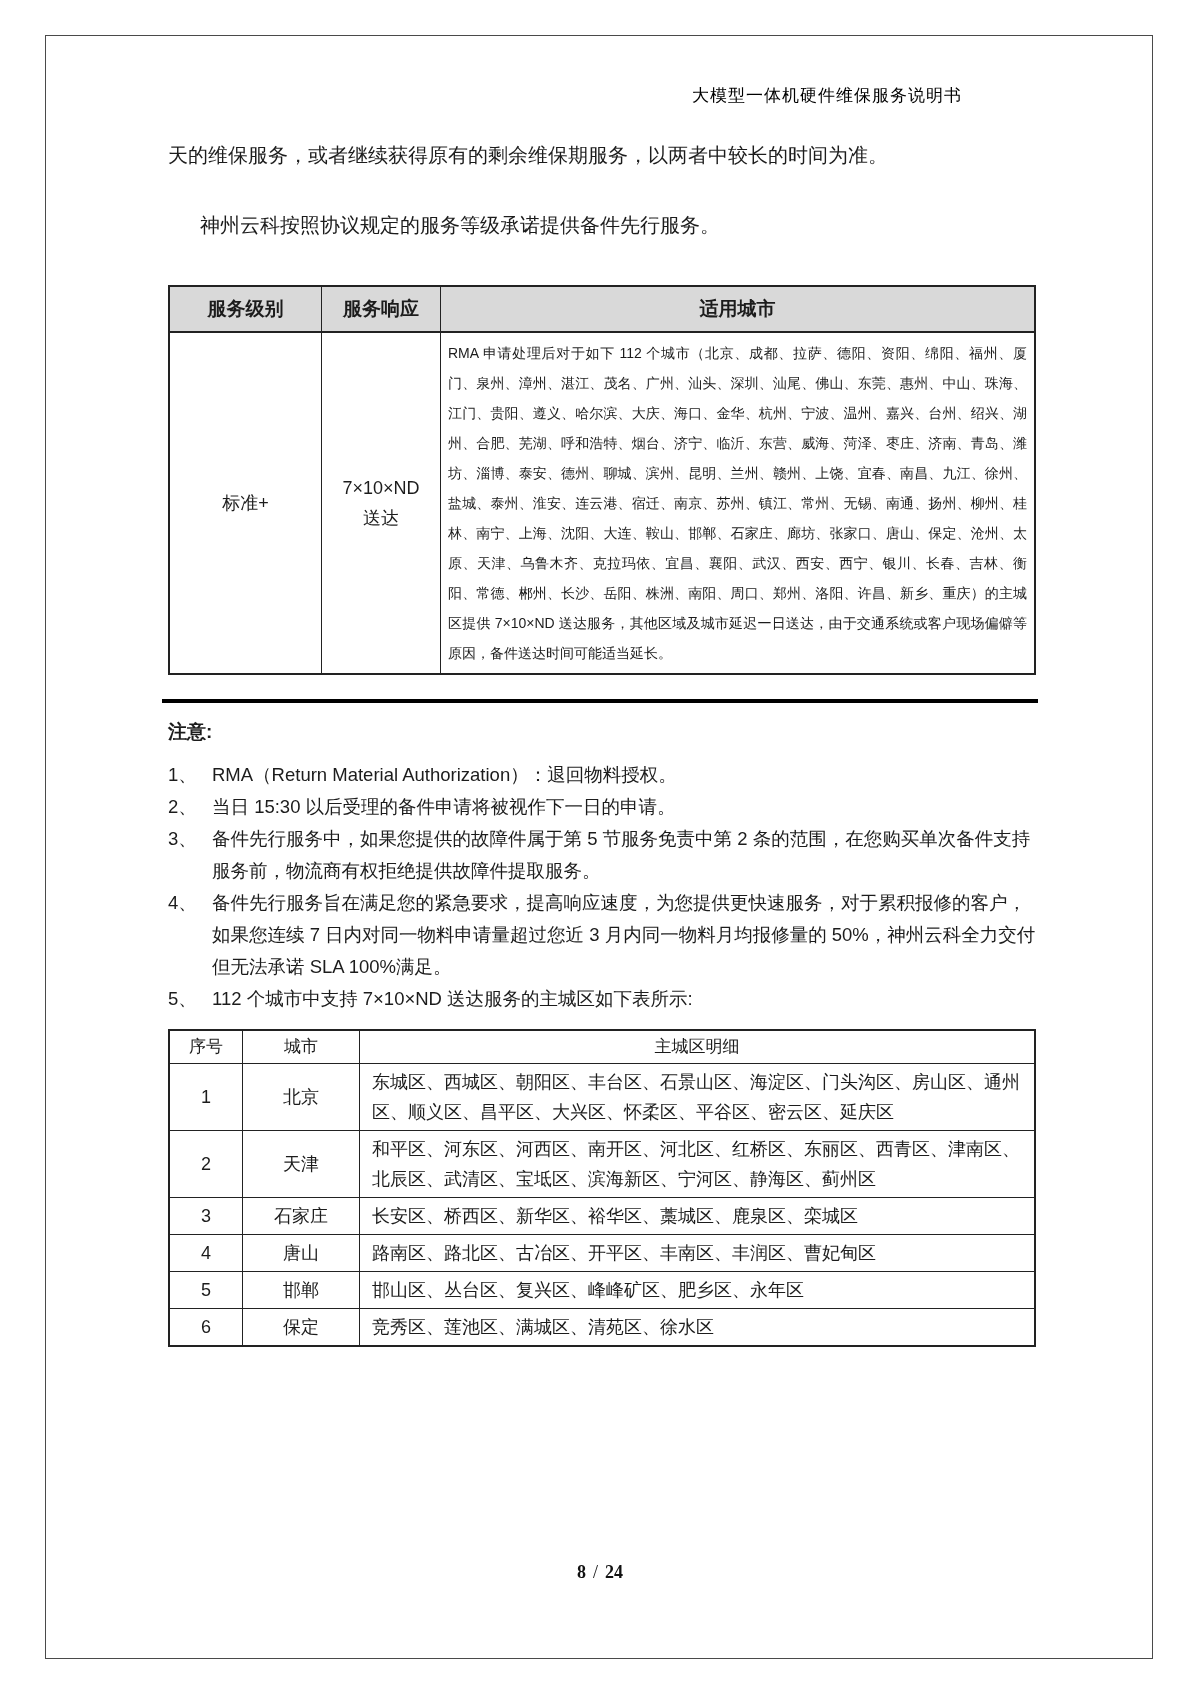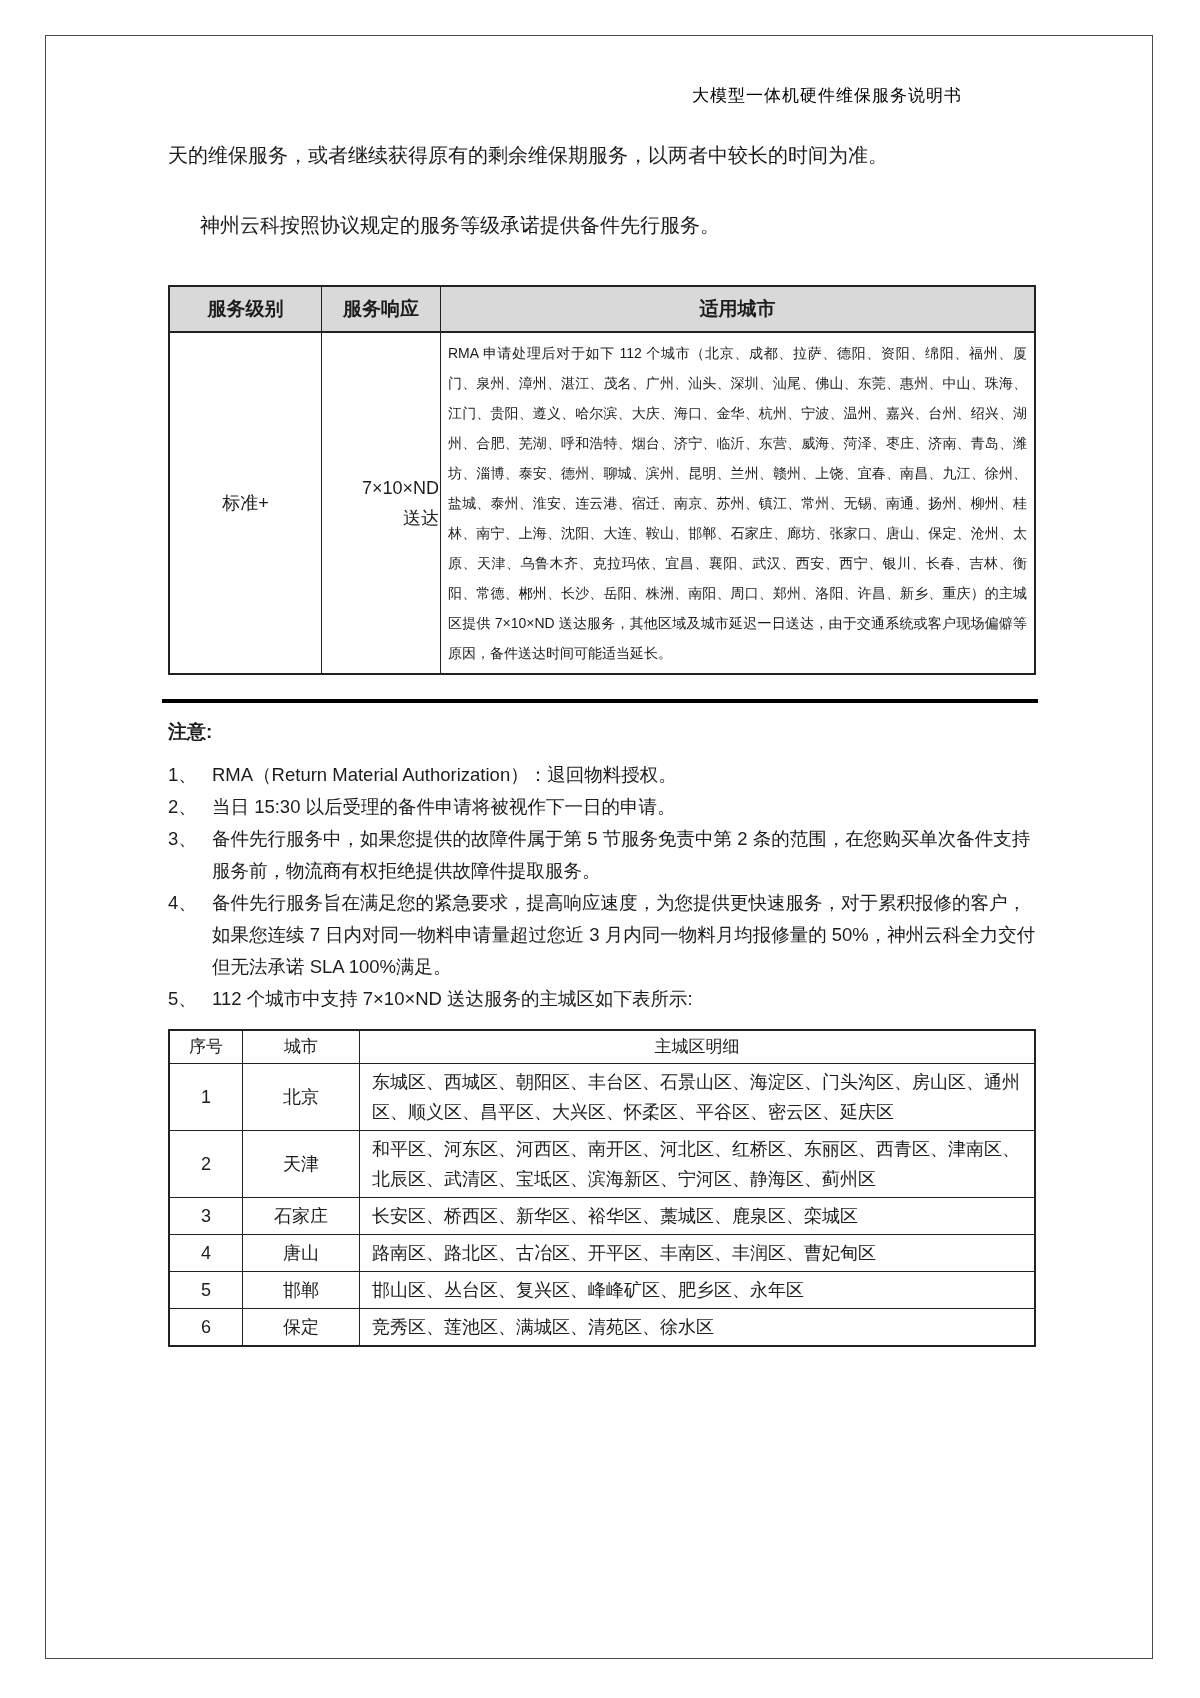--- a/index.html
+++ b/index.html
@@ -22,21 +22,21 @@
   .section-heading { margin:40px 0 0 0; font-size:20px; line-height:28px; font-weight:bold; }
 
   table { border-collapse:collapse; width:100%; }
   .service-table { margin-top:45px; border:2px solid #222; }
   .service-table th {
     background:#d9d9d9; border:1px solid #222; border-bottom:2px solid #222;
     font-size:19px; font-weight:bold; padding:9px 4px; text-align:center;
   }
   .service-table td { border:1px solid #222; vertical-align:middle; }
   .cell-level { text-align:center; font-size:18px; width:149px; }
-  .cell-response { text-align:right; font-size:18px; width:116px; white-space:pre-line; line-height:30px; }
+  .cell-response { text-align:center; font-size:18px; width:116px; white-space:pre-line; line-height:30px; }
   .cell-cities {
     font-size:14px; line-height:30px; padding:5px 7px;
     text-align:justify; text-justify:inter-ideograph;
   }
 
   .divider { margin:24px 0 0 -6px; width:876px; height:0; border-top:4px solid #000; }
 
   .notes-title { margin-top:16px; font-size:19px; font-weight:bold; line-height:26px; }
   .notes-list { margin-top:14px; }
   .note-item { display:flex; font-size:18.5px; line-height:32px; }
@@ -166,13 +166,16 @@
         <tr>
           <td class="d-no">6</td>
           <td class="d-city">保定</td>
           <td class="d-detail">竞秀区、莲池区、满城区、清苑区、徐水区</td>
         </tr>
       </tbody>
     </table>
 
   </div>
 
+  <div class="footer">
+    <span class="pg">8</span><span class="sep">/</span><span class="pg">24</span>
+  </div>
 </div>
 
 </body></html>

